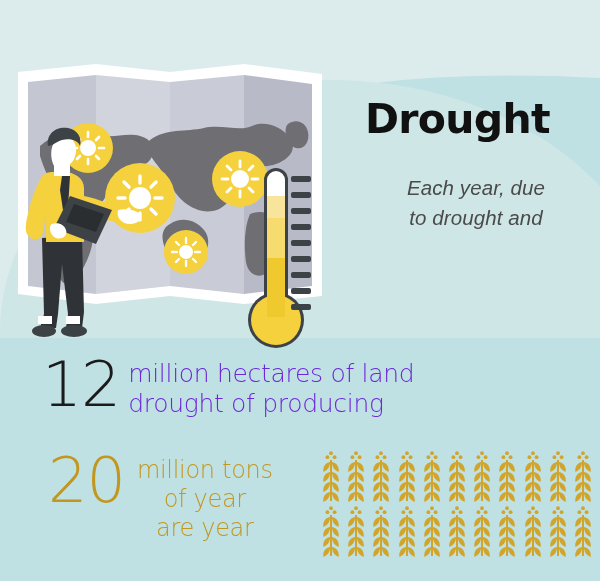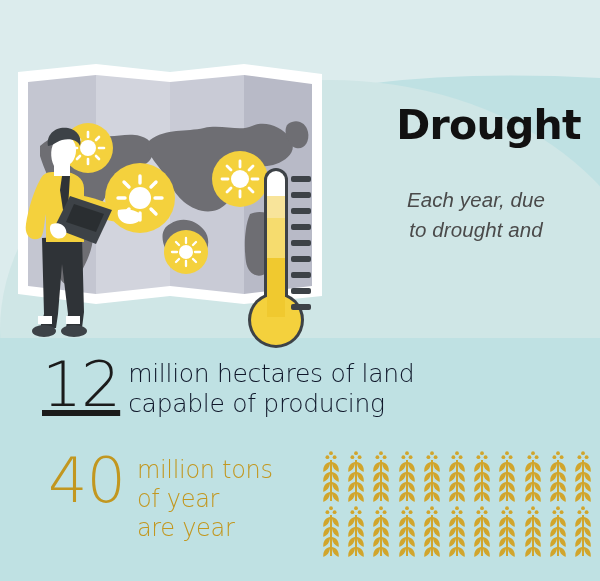--- a/index.html
+++ b/index.html
@@ -33,28 +33,28 @@
     width: 340px;
     height: 330px;
   }
   .headline-block {
     position: absolute;
     left: 358px;
     top: 92px;
     width: 236px;
   }
   .title-text {
-    margin: 13px;
+    margin: 7px;
     font-family: "DejaVu Sans", sans-serif;
     font-weight: bold;
     font-size: 41px;
     letter-spacing: -0.7px;
     color: #111111;
     line-height: 1;
-    text-align: right;
+    text-align: left;
   }
   .subtitle-text {
     margin: 0;
     padding-top: 26px;
     font-family: Liberation Sans, sans-serif;
     font-style: italic;
     font-size: 20.5px;
     line-height: 1.47;
     color: #4a4a4a;
     text-align: center;
@@ -67,30 +67,29 @@
     display: flex;
     align-items: flex-start;
   }
   .stat-12 .big-num {
     font-family: "DejaVu Sans", sans-serif;
     font-weight: 200;
     font-size: 63px;
     line-height: 0.92;
     color: #1b1b1b;
     letter-spacing: -1px;
-    text-decoration: underline;
   }
   .stat-12 .stat-lines {
     padding-left: 8px;
     padding-top: 3px;
     font-family: "DejaVu Sans", sans-serif;
     font-weight: 300;
     font-size: 25px;
     line-height: 1.18;
-    color: #0f172a;
+    color: #6d28d9;
     letter-spacing: -0.3px;
   }
   .stat-20 {
     position: absolute;
     left: 48px;
     top: 452px;
     display: flex;
     align-items: flex-start;
     color: #c2971f;
   }
@@ -102,20 +101,21 @@
     letter-spacing: -1px;
   }
   .stat-20 .stat-lines {
     padding-left: 12px;
     padding-top: 4px;
     font-family: "DejaVu Sans", sans-serif;
     font-weight: 300;
     font-size: 24px;
     line-height: 1.2;
     letter-spacing: -0.3px;
+    text-align: center;
   }
   .wheat-grid {
     position: absolute;
     left: 322px;
     top: 450px;
     width: 270px;
   }
   .wheat-row {
     display: flex;
     justify-content: space-between;
@@ -288,26 +288,26 @@
     <p class="subtitle-text">
       <span>Each year, due</span><br>
       <span>to drought and</span><br>
     </p>
   </div>
 
   <div class="stat-12">
     <div class="big-num">12</div>
     <div class="stat-lines">
       <div>million hectares of land</div>
-      <div>capable of producing</div>
+      <div>drought of producing</div>
     </div>
   </div>
 
   <div class="stat-20">
-    <div class="big-num">40</div>
+    <div class="big-num">20</div>
     <div class="stat-lines">
       <div>million tons</div>
       <div>of year</div>
       <div>are year</div>
     </div>
   </div>
 
   <div class="wheat-grid">
       <div class="wheat-row">
         <svg class="wheat-icon" viewBox="0 0 18 52">

